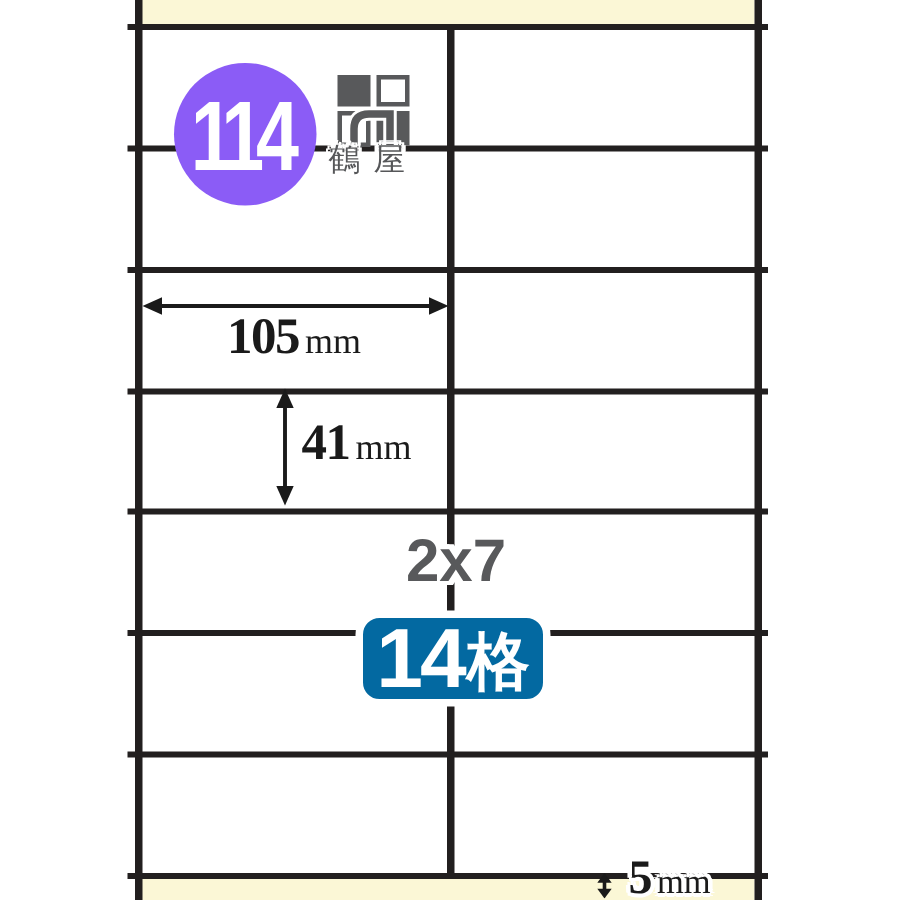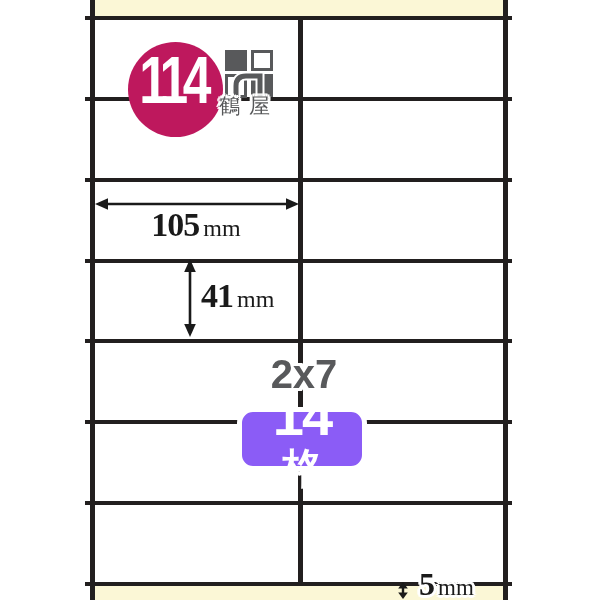--- a/index.html
+++ b/index.html
@@ -20,23 +20,23 @@
 
   
   .vline { position: absolute; top: 0; height: 600px; width: 4.5px; background: #221f1f; }
   #sheet-left-edge { left: 90px; }
   #sheet-right-edge { left: 503px; }
   #sheet-center-divider { left: 298px; top: 18px; height: 566px; }
   .hline { position: absolute; left: 85px; width: 427px; height: 4px; background: #221f1f; }
 
   
   #code-circle {
-    position: absolute; left: 128px; top: 42px; width: 95px; height: 95px;
-    background: #be185d; border-radius: 50%;
-    display: flex; justify-content: center;
+    position: absolute; left: 116px; top: 42px; width: 95px; height: 95px;
+    background: #8b5cf6; border-radius: 50%;
+    display: flex; align-items: center; justify-content: center;
   }
   #code-circle .code-text {
     color: #ffffff; font-weight: bold; font-size: 66px; letter-spacing: -7px;
     transform: scaleX(0.78); padding-right: 7px;
     font-family: "Liberation Sans", sans-serif;
   }
 
   
   #brand-logo { position: absolute; left: 224px; top: 50px; }
   #brand-name {
@@ -73,23 +73,23 @@
   #layout-text {
     position: absolute; left: 304px; top: 352px; transform: translateX(-50%);
     color: #58595b; font-weight: bold; font-size: 40px; letter-spacing: 0px;
     text-shadow: -4px 0 0 #fff, 4px 0 0 #fff, 0 -3px 0 #fff, 0 3px 0 #fff,
                  -3px -3px 0 #fff, 3px -3px 0 #fff, -3px 3px 0 #fff, 3px 3px 0 #fff;
   }
 
   
   #count-badge {
     position: absolute; left: 237px; top: 407px; width: 130px; height: 64px;
-    background: #8b5cf6; border: 5px solid #ffffff; border-radius: 16px;
+    background: #0369a1; border: 5px solid #ffffff; border-radius: 16px;
     display: flex; align-items: center; justify-content: center;
-    color: #ffffff; font-weight: bold; flex-direction: column;
+    color: #ffffff; font-weight: bold;
   }
   #count-badge .count-value { font-size: 56px; letter-spacing: -2px; line-height: 1; }
   #count-badge .count-unit { font-size: 42px; line-height: 1; margin-left: 2px; margin-top: 4px; }
 </style>
 </head>
 <body>
 
 <div id="stage">
 
   <div id="top-margin" class="margin-strip"></div>

